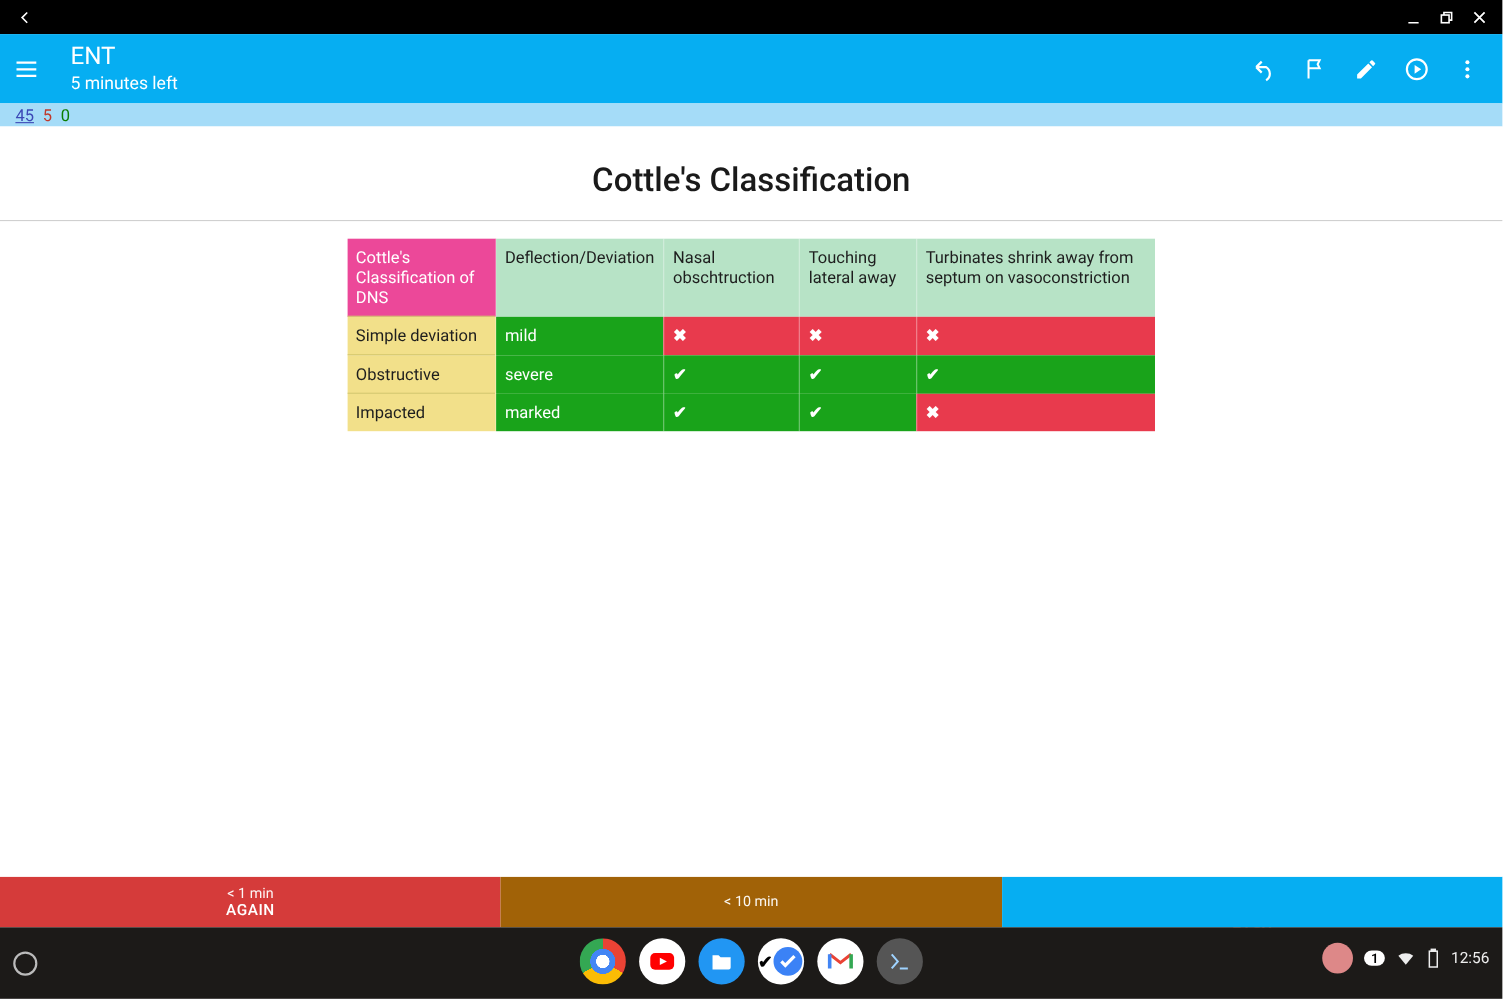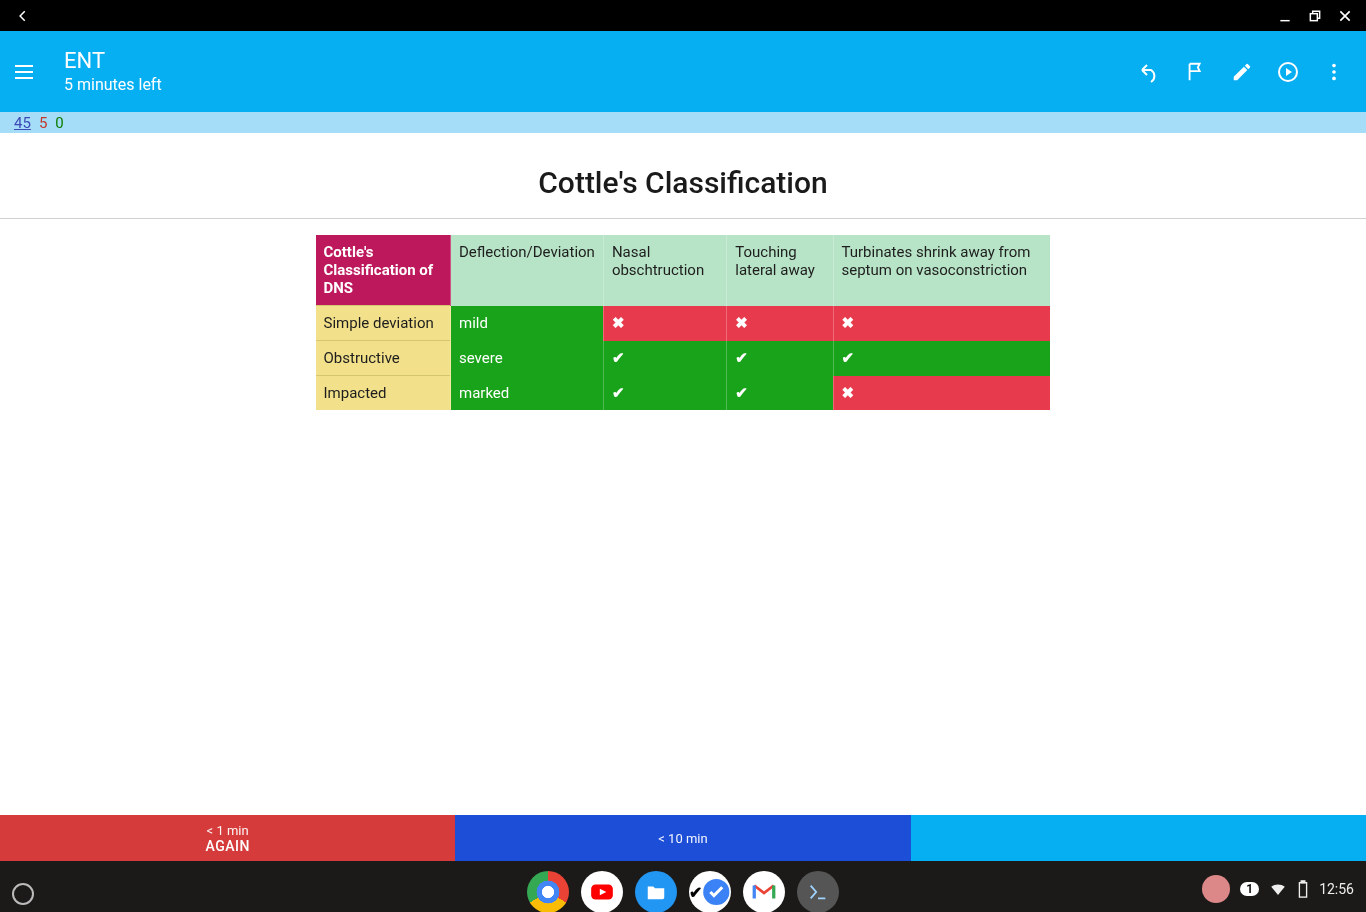--- a/index.html
+++ b/index.html
@@ -6,21 +6,21 @@
     html, body { width: 1366px; height: 912px; font-family: Roboto, Arial, sans-serif; overflow: hidden; }
 
     .titlebar {
       height: 31px; background: #000; color: #fff; display: flex;
       align-items: center; justify-content: space-between; padding: 0 14px;
     }
     .titlebar .back-arrow { width: 18px; height: 18px; display: flex; align-items: center; justify-content: center; }
     .titlebar-right { display: flex; gap: 16px; align-items: center; }
 
     .appbar {
-      height: 81px; background: #06aef2; color: #fff; display: flex;
+      height: 63px; background: #06aef2; color: #fff; display: flex;
       align-items: center; padding: 0 12px; justify-content: space-between;
     }
     .appbar-left { display: flex; align-items: center; gap: 28px; }
     .hamburger { width: 24px; height: 24px; display:flex; align-items:center; justify-content:center; cursor:pointer; }
     .deck-title { font-size: 22px; font-weight: 400; line-height: 1.1; }
     .time-left { font-size: 16px; font-weight: 400; margin-top: 2px; }
     .appbar-right { display: flex; gap: 22px; align-items: center; padding-right: 8px; }
     .appbar-right > * { width: 24px; height: 24px; display:flex; align-items:center; justify-content:center; cursor:pointer; }
 
     .counterbar {
@@ -34,31 +34,31 @@
     .content { height: 682px; background: #fff; position: relative; }
     .question {
       text-align: center; font-size: 30px; font-weight: 500;
       padding-top: 32px; color: #1a1a1a;
     }
     .hr { height: 1px; background: #d0d0d0; margin-top: 18px; }
 
     .table-wrap { display:flex; justify-content:center; padding-top: 16px; }
     table.classif { border-collapse: collapse; width: 735px; filter: blur(0.4px); }
     table.classif th, table.classif td { text-align:left; padding: 8px 8px; font-size:15px; vertical-align: top; border-right:1px solid rgba(255,255,255,.25);}
-    .th-blue { background:#be185d; color:#fff; font-weight:700; width:135px;}
+    .th-blue { background:#ec4899; color:#fff; font-weight:400; width:135px;}
     .th-green { background:#b7e3c6; color:#1e1e1e; font-weight:400; }
     .row-label { background:#f2e08a; color:#1e1e1e; border-top:1px solid #d4c76d;}
     .cell-green { background:#19a31a; color:#fff; }
     .cell-red { background:#e83a4d; color:#fff; }
     .tick::before{content:"✔"; font-weight:bold;}
     .cross::before{content:"✖"; font-weight:bold;}
 
     .answerbar { height: 46px; display:flex; }
     .ans-btn { flex:1; color:#fff; text-align:center; display:flex; flex-direction:column; justify-content:center; cursor:pointer; }
-    .ans-again{ background:#d53b3a;} .ans-good{background:#1d4ed8;} .ans-easy{background:#06aef2;gap:42px;}
+    .ans-again{ background:#d53b3a;} .ans-good{background:#a16207;} .ans-easy{background:#06aef2;gap:42px;}
     .ans-time{font-size:13px; opacity:.95;} .ans-label{font-size:14px; font-weight:500; letter-spacing:.5px;}
 
     .shelf { height:65px; background:#1c1a18; position:relative; }
     .shelf-apps { position:absolute; left:50%; transform:translateX(-50%); top:10px; display:flex; gap:12px;}
     .shelf-apps .app { width:42px; height:42px; border-radius:50%; background:#fff; display:flex; align-items:center; justify-content:center; cursor:pointer;}
     .app.chrome{background:radial-gradient(circle at 50% 50%, #fff 0 20%, #4285f4 21% 38%, transparent 39%), conic-gradient(#ea4335 0 120deg,#fbbc05 120deg 240deg,#34a853 240deg 360deg);}
     .app.yt{background:#fff;}
     .app.files{background:linear-gradient(#2196f3,#2196f3);}
     .app.tick{background:#fff;}
     .app.gmail{background:#fff;}

